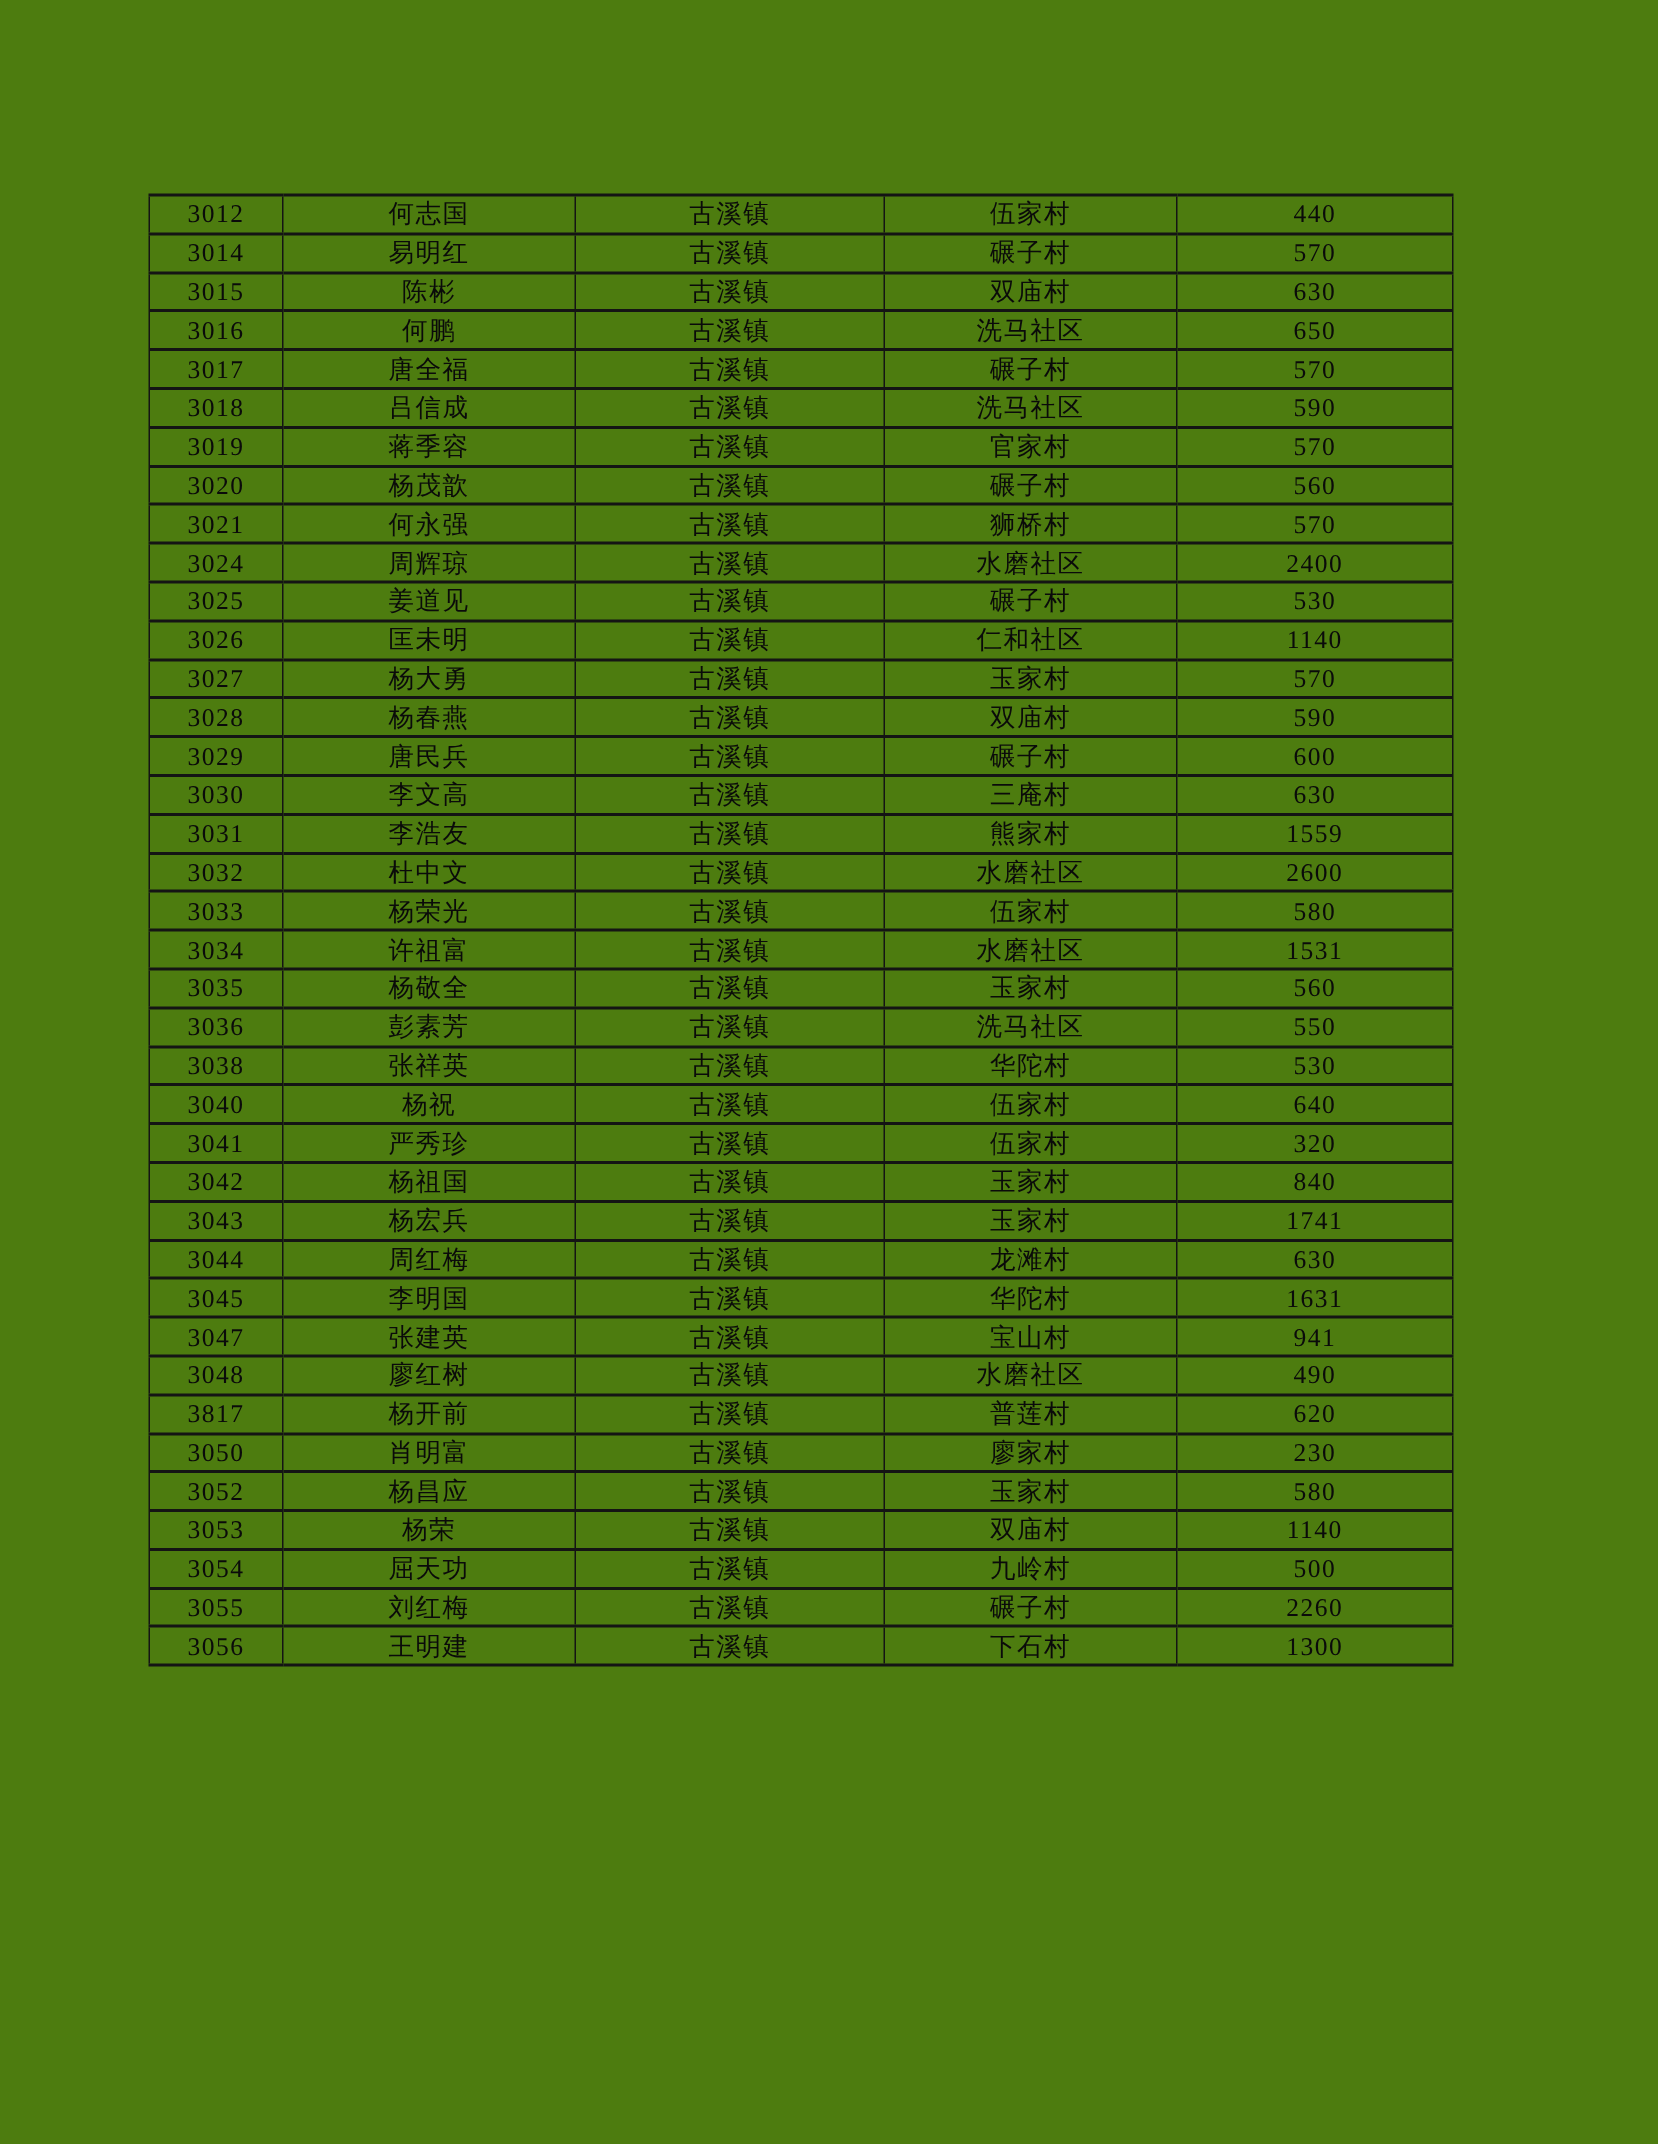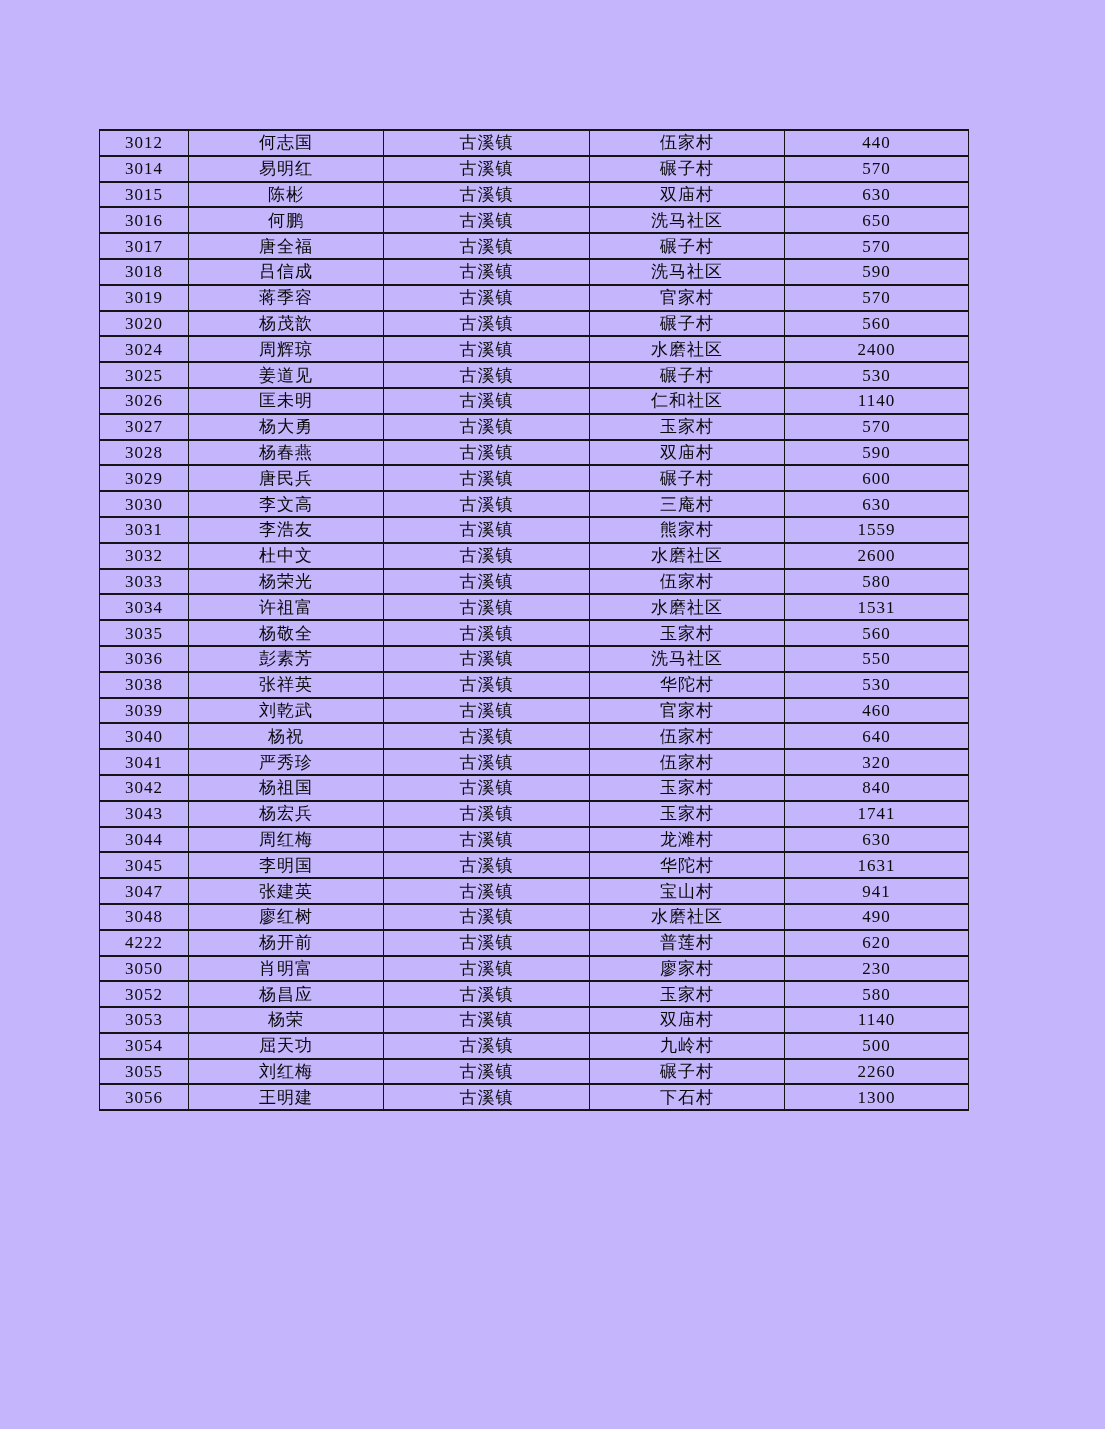--- a/index.html
+++ b/index.html
@@ -4,21 +4,21 @@
 <style>
   html, body {
     margin: 0;
     padding: 0;
     background: #ffffff;
   }
   .page {
     position: relative;
     width: 1105px;
     height: 1429px;
-    background: #c4b5fd;
+    background: #4d7c0f;
     overflow: hidden;
     font-family: "Liberation Serif", "DejaVu Serif", serif;
   }
   table.data-table {
     position: absolute;
     left: 99px;
     top: 129px;
     width: 869px;
     border-collapse: collapse;
     table-layout: fixed;
@@ -108,20 +108,27 @@
     <td class="col-amount">570</td>
   </tr>
         <tr>
     <td class="col-id">3020</td>
     <td class="col-name">杨茂歆</td>
     <td class="col-town">古溪镇</td>
     <td class="col-village">碾子村</td>
     <td class="col-amount">560</td>
   </tr>
         <tr>
+    <td class="col-id">3021</td>
+    <td class="col-name">何永强</td>
+    <td class="col-town">古溪镇</td>
+    <td class="col-village">狮桥村</td>
+    <td class="col-amount">570</td>
+  </tr>
+        <tr>
     <td class="col-id">3024</td>
     <td class="col-name">周辉琼</td>
     <td class="col-town">古溪镇</td>
     <td class="col-village">水磨社区</td>
     <td class="col-amount">2400</td>
   </tr>
         <tr>
     <td class="col-id">3025</td>
     <td class="col-name">姜道见</td>
     <td class="col-town">古溪镇</td>
@@ -206,27 +213,20 @@
     <td class="col-amount">550</td>
   </tr>
         <tr>
     <td class="col-id">3038</td>
     <td class="col-name">张祥英</td>
     <td class="col-town">古溪镇</td>
     <td class="col-village">华陀村</td>
     <td class="col-amount">530</td>
   </tr>
         <tr>
-    <td class="col-id">3039</td>
-    <td class="col-name">刘乾武</td>
-    <td class="col-town">古溪镇</td>
-    <td class="col-village">官家村</td>
-    <td class="col-amount">460</td>
-  </tr>
-        <tr>
     <td class="col-id">3040</td>
     <td class="col-name">杨祝</td>
     <td class="col-town">古溪镇</td>
     <td class="col-village">伍家村</td>
     <td class="col-amount">640</td>
   </tr>
         <tr>
     <td class="col-id">3041</td>
     <td class="col-name">严秀珍</td>
     <td class="col-town">古溪镇</td>
@@ -269,21 +269,21 @@
     <td class="col-amount">941</td>
   </tr>
         <tr>
     <td class="col-id">3048</td>
     <td class="col-name">廖红树</td>
     <td class="col-town">古溪镇</td>
     <td class="col-village">水磨社区</td>
     <td class="col-amount">490</td>
   </tr>
         <tr>
-    <td class="col-id">4222</td>
+    <td class="col-id">3817</td>
     <td class="col-name">杨开前</td>
     <td class="col-town">古溪镇</td>
     <td class="col-village">普莲村</td>
     <td class="col-amount">620</td>
   </tr>
         <tr>
     <td class="col-id">3050</td>
     <td class="col-name">肖明富</td>
     <td class="col-town">古溪镇</td>
     <td class="col-village">廖家村</td>

